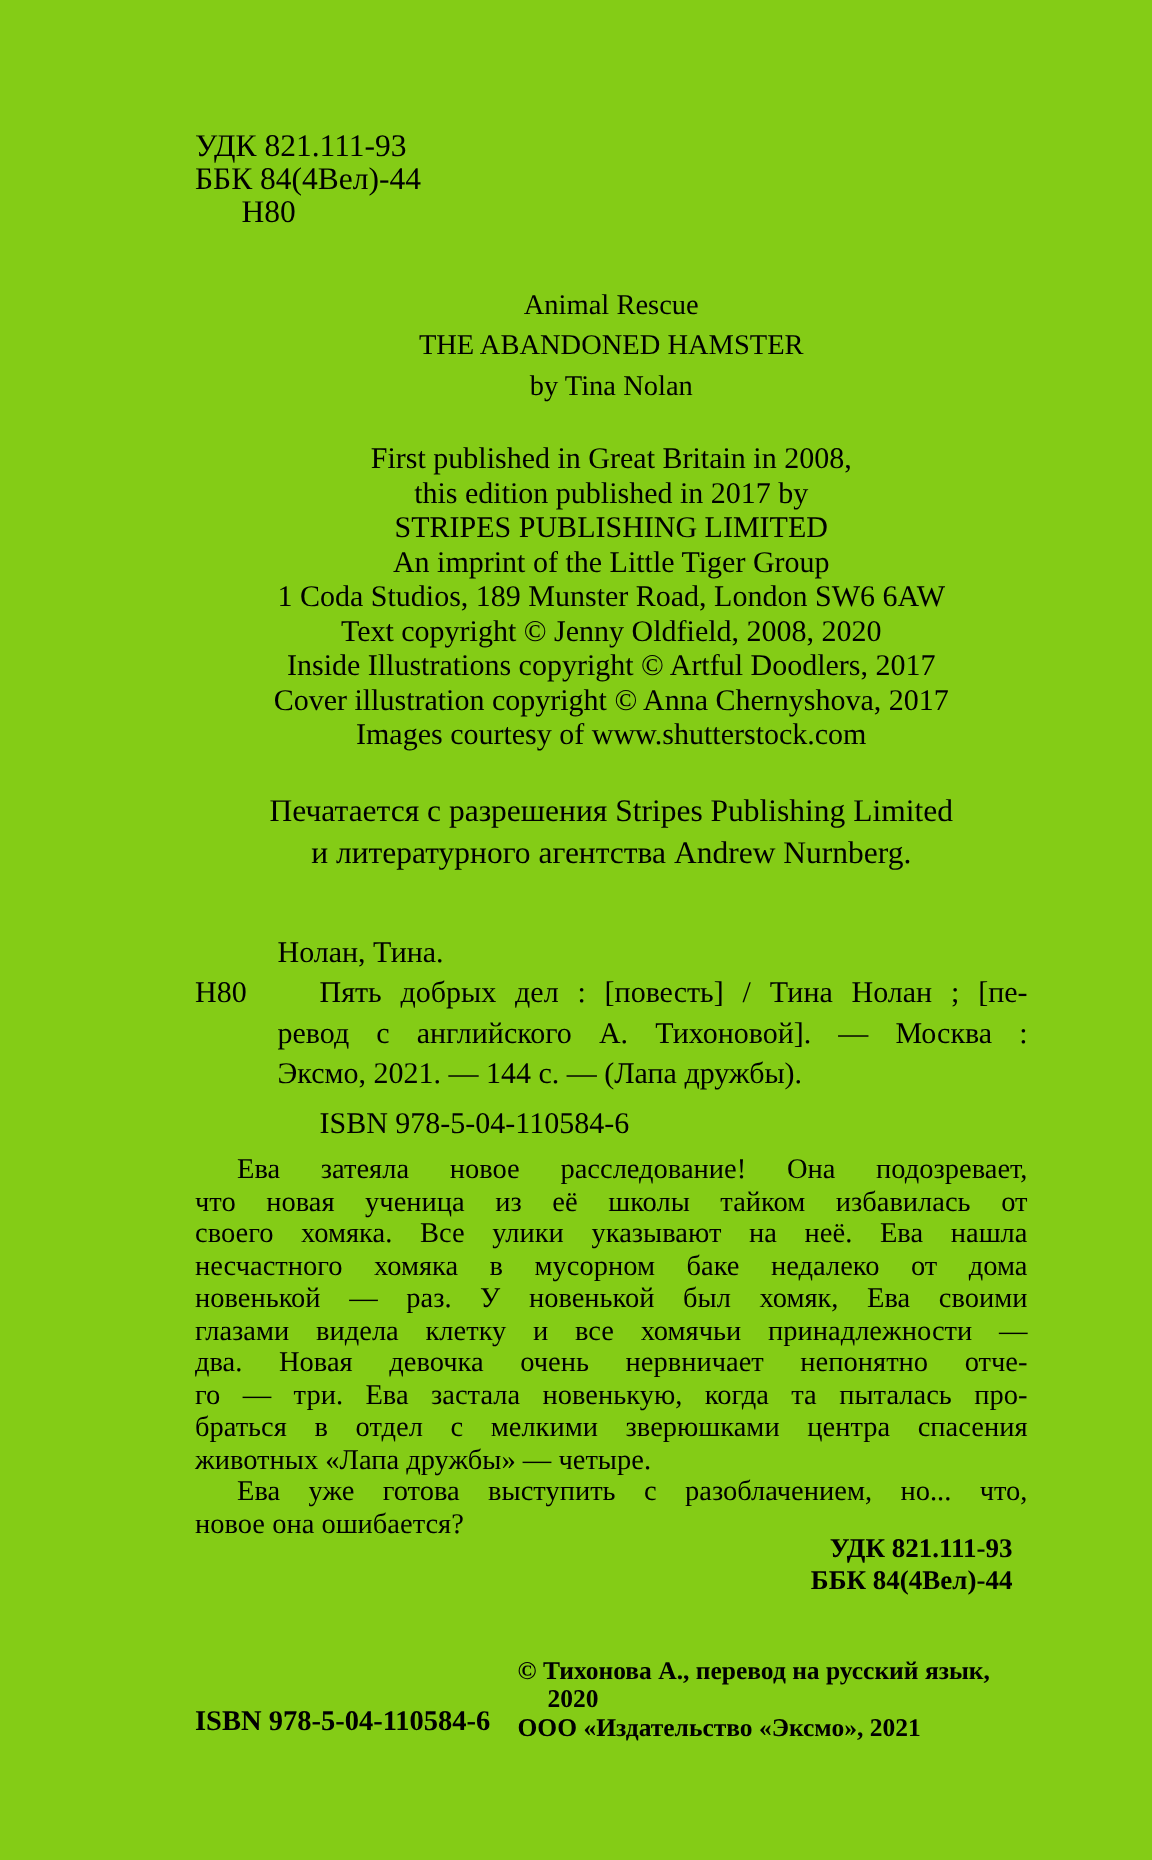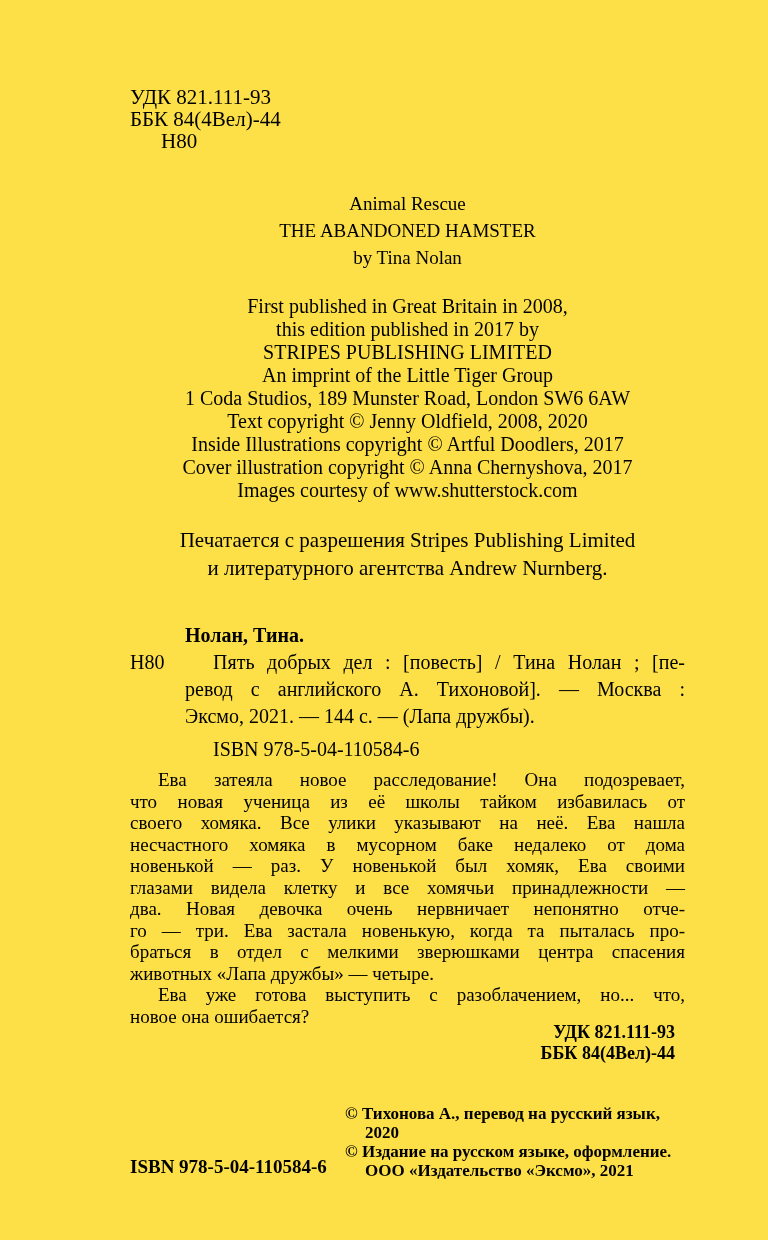--- a/index.html
+++ b/index.html
@@ -1,41 +1,41 @@
 <!DOCTYPE html>
 <html><head>
 <meta charset="utf-8">
 <style>
   html,body { margin:0; padding:0; background:#e8e8e8; }
   .page {
     position:relative;
     width:768px; height:1240px;
     margin:0 auto;
-    background:#fde047;
+    background:#84cc16;
     color:#000000;
     font-family:"Liberation Serif","DejaVu Serif",serif;
     overflow:hidden;
   }
   .content { position:absolute; left:130px; top:0; width:555px; }
 
   .line { white-space:pre-wrap; }
 
   
   .top-codes { margin-top:86px; font-size:21px; line-height:22px; }
   .top-codes .line:nth-child(3) { padding-left:31px; }
 
   
   .center { text-align:center; }
   .title-block { margin-top:38px; font-size:19px; line-height:27px; }
   .imprint-block { margin-top:24px; font-size:20px; line-height:23px; }
   .permission-block { margin-top:24px; font-size:21px; line-height:28px; }
 
   
   .catalog { margin-top:40px; font-size:20px; line-height:27px; }
-  .catalog-author { font-weight:bold; margin-left:55px; }
+  .catalog-author { font-weight:normal; margin-left:55px; }
   .catalog-row { display:flex; }
   .catalog-code { width:55px; flex:none; }
   .catalog-desc { flex:1; }
 
   .first-indent .line:first-child { padding-left:28px; }
   .just .line:not(:last-child) { text-align:justify; text-align-last:justify; }
 
   .isbn-mid { margin-top:6px; margin-left:83px; font-size:20px; line-height:27px; }
 
   
@@ -124,19 +124,18 @@
     <div class="codes-right">
         <div class="line">УДК 821.111-93</div>
         <div class="line">ББК 84(4Вел)-44</div>
       </div>
 
     <div class="footer">
       <div class="footer-isbn">ISBN 978-5-04-110584-6</div>
       <div class="copyright-block">
           <div class="line">© Тихонова А., перевод на русский язык,</div>
           <div class="line">2020</div>
-          <div class="line">© Издание на русском языке, оформление.</div>
           <div class="line">ООО «Издательство «Эксмо», 2021</div>
         </div>
     </div>
 
   </div>
 </div>
 
 </body></html>

